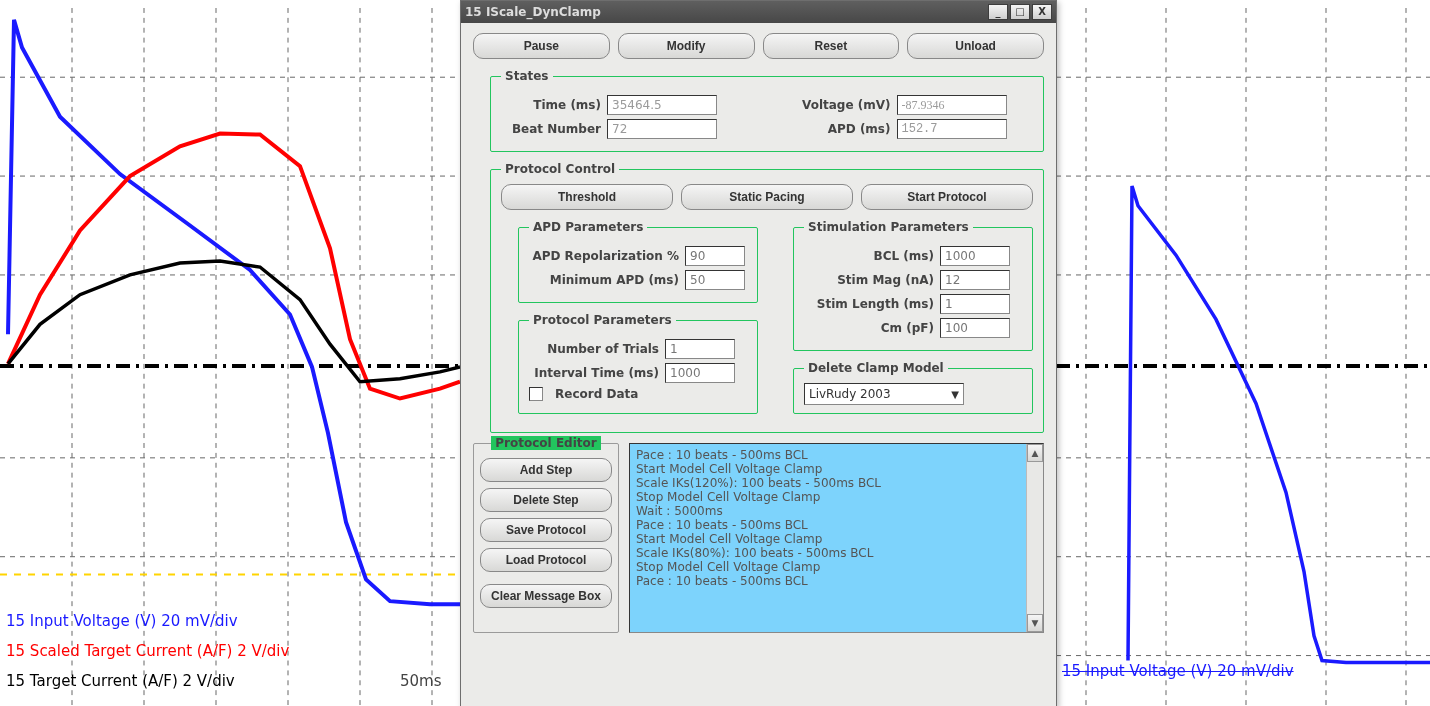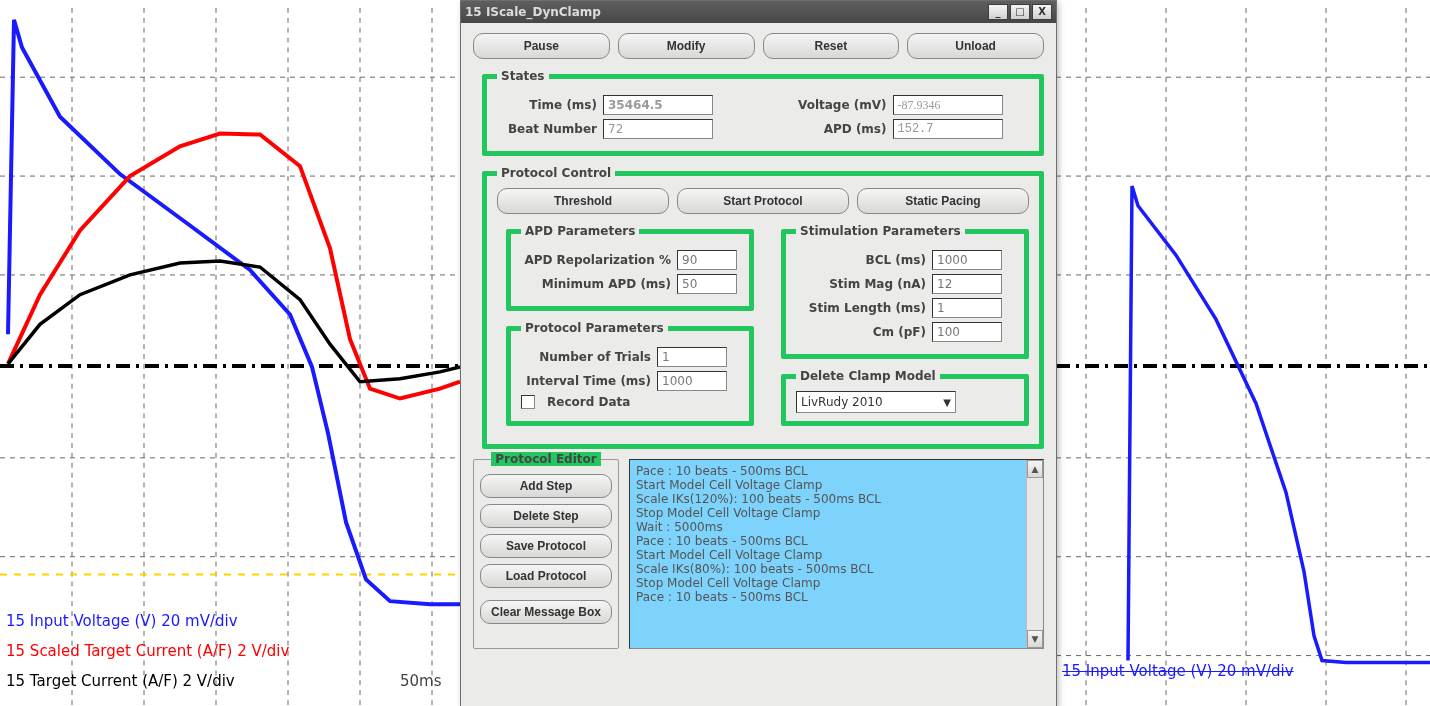--- a/index.html
+++ b/index.html
@@ -5,21 +5,21 @@
 html,body{margin:0;padding:0;font-family:"DejaVu Sans",Arial,sans-serif;font-size:12px;color:#333;background:#fff}
 body{width:1430px;height:706px;position:relative;overflow:hidden}
 
 .win{position:absolute;left:460px;top:0;width:595px;height:706px;background:#ebebe9;border:1px solid #6e6e6e;box-shadow:2px 2px 6px rgba(0,0,0,.25)}
 .titlebar{height:22px;background:linear-gradient(#5f5f5f,#474747);color:#ddd;display:flex;align-items:center;padding:0 4px;font-size:12px;font-weight:bold}
 .titlebar .spacer{flex:1}
 .winbtn{width:18px;height:14px;margin-left:2px;background:linear-gradient(#f5f5f5,#cfcfcf);border:1px solid #3d3d3d;display:flex;align-items:center;justify-content:center;font-size:10px;line-height:10px;color:#333;cursor:pointer}
 .content{padding:10px 12px 4px 12px}
 .row{display:flex;gap:8px;margin-bottom:10px}
 .btn{flex:1;height:26px;background:linear-gradient(#f5f5f5,#d8d8d6);border:1px solid #888;border-radius:10px;font-weight:bold;font-size:12px;color:#333;cursor:pointer}
-fieldset{border:5px solid #22c55e;border-radius:2px;padding:8px 10px;margin:0 0 10px 9px}
+fieldset{border:1px solid #22c55e;border-radius:2px;padding:8px 10px;margin:0 0 10px 17px}
 legend{padding:0 4px;font-weight:bold;font-size:12px;color:#444}
 .field-row{display:flex;align-items:center;margin:4px 0;gap:6px}
 .field-row label{flex:0 0 auto;font-weight:bold;font-size:12px;color:#444;text-align:right}
 .txt{height:18px;border:1px inset #888;background:#fff;padding:0 4px;font-family:inherit;font-size:12px;color:#777}
 .ro{color:#9a9a9a}
 .two-col{display:flex;gap:18px}
 .two-col>*{flex:1}
 .select{height:20px;width:150px;border:1px inset #888;background:#fff;display:flex;align-items:center;padding:0 4px;justify-content:space-between;cursor:pointer;font-size:12px}
 .select .arrow{font-size:10px}
 .chk{width:12px;height:12px;border:1px inset #888;background:#fff;display:inline-block;margin-right:6px}
@@ -109,21 +109,21 @@
       <button class="btn">Reset</button>
       <button class="btn">Unload</button>
     </div>
 
     <fieldset>
       <legend>States</legend>
       <div style="display:flex;gap:27px">
         <div style="flex:1">
           <div class="field-row">
               <label style="width:100px">Time (ms)</label>
-            <input class="txt ro" style="width: 100px; font-weight: bold;" readonly="" value="35464.5">
+            <input class="txt ro" style="width: 100px;" readonly="" value="35464.5">
             </div>
           <div class="field-row">
               <label style="width:100px">Beat Number</label>
             <input class="txt ro" style="width: 100px;" readonly="" value="72">
             </div>
         </div>
         <div style="flex:1">
           <div class="field-row">
               <label style="width:110px">Voltage (mV)</label>
             <input class="txt ro" style="width: 100px; font-family: Liberation Serif, serif;" readonly="" value="-87.9346">
@@ -133,22 +133,22 @@
             <input class="txt ro" style="width: 100px; font-family: Liberation Mono, monospace;" readonly="" value="152.7">
             </div>
         </div>
       </div>
     </fieldset>
 
     <fieldset>
       <legend>Protocol Control</legend>
       <div class="row">
         <button class="btn">Threshold</button>
+        <button class="btn">Static Pacing</button>
         <button class="btn">Start Protocol</button>
-        <button class="btn">Static Pacing</button>
       </div>
       <div class="two-col">
         <div>
           <fieldset>
             <legend>APD Parameters</legend>
             <div class="field-row">
                 <label style="width:150px">APD Repolarization %</label>
               <input class="txt" style="width: 50px;" value="90">
               </div>
             <div class="field-row">
@@ -188,21 +188,21 @@
               <input class="txt" style="width: 60px;" value="1">
               </div>
             <div class="field-row">
                 <label style="width:130px">Cm (pF)</label>
               <input class="txt" style="width: 60px;" value="100">
               </div>
           </fieldset>
           <fieldset>
             <legend>Delete Clamp Model</legend>
             <div class="select">
-              <span>LivRudy 2010</span>
+              <span>LivRudy 2003</span>
               <span class="arrow">▼</span>
             </div>
           </fieldset>
         </div>
       </div>
     </fieldset>
 
     <div style="display:flex;gap:10px">
       <div class="editor-col">
         <span class="editor-title">Protocol Editor</span>

